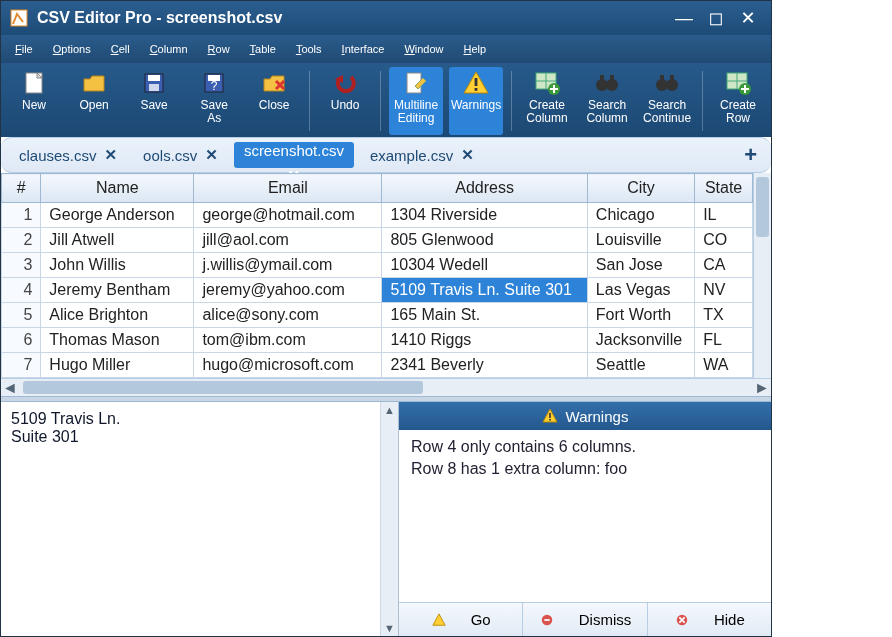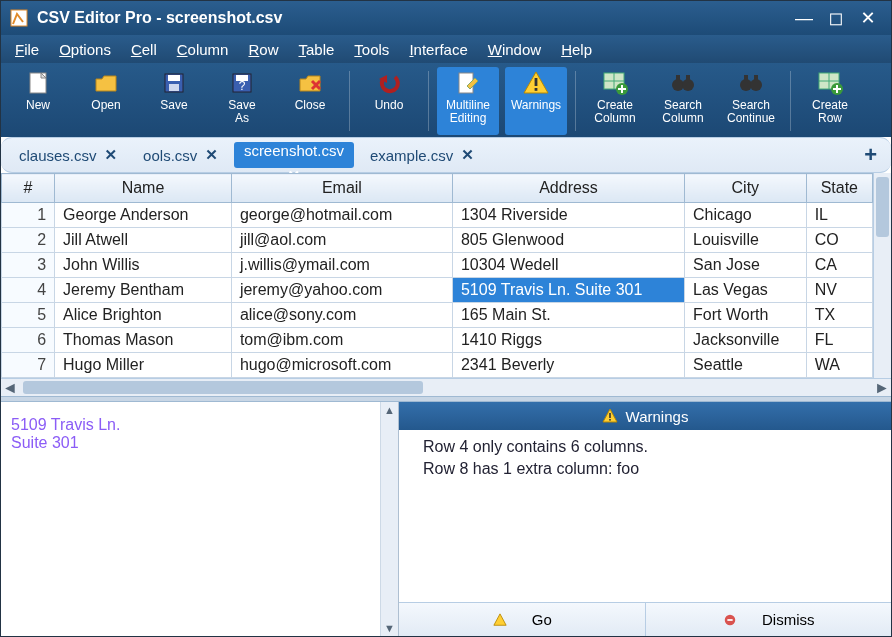--- a/index.html
+++ b/index.html
@@ -1,25 +1,25 @@
 <!DOCTYPE html>
 <html><head>
 <meta charset="utf-8">
 <style>
   * { box-sizing: border-box; margin: 0; padding: 0; font-family: "Segoe UI", Tahoma, sans-serif; }
   html,body { width:892px; height:637px; overflow:hidden; background:#fff; }
-  .window { width:892px; height:637px; border:1px solid #234; display:flex; flex-direction:column; background:#fff;}
+  .window { width:772px; height:637px; border:1px solid #234; display:flex; flex-direction:column; background:#fff;}
   
   .titlebar { height:34px; background:linear-gradient(#2b5e8f,#1d4b77); color:#fff; display:flex; align-items:center; padding:0 8px; }
   .titlebar .app-icon { width:20px; height:20px; margin-right:8px; }
   .titlebar .title { font-size:16px; font-weight:600; flex:1; }
   .titlebar .win-btn { width:30px; height:22px; display:inline-flex; align-items:center; justify-content:center; cursor:pointer; margin-left:2px;}
   .titlebar .win-btn span{font-size:18px; line-height:1;}
   
-  .menubar { height:28px; background:linear-gradient(#2a5c8c,#204a73); display:flex; align-items:center; padding:0 6px; gap:4px; color:#fff; font-size:15px;}
+  .menubar { height:28px; background:linear-gradient(#2a5c8c,#204a73); display:flex; align-items:center; padding:0 6px; gap:4px; color:#fff; font-size:11px;}
   .menubar .menu-item { padding:2px 8px; cursor:pointer; }
   .menubar .menu-item .ul{text-decoration:underline;}
   
   .toolbar { height:74px; background:linear-gradient(#275a8a,#1c4874); display:flex; align-items:stretch; padding:4px 6px 2px 6px; gap:6px; color:#fff; font-size:12px; overflow:hidden;}
   .tb-btn { width:62px; display:flex; flex-direction:column; align-items:center; justify-content:flex-start; border-radius:3px; padding-top:2px; cursor:pointer;}
   .tb-btn .ic { width:28px; height:28px; display:flex; align-items:center; justify-content:center; margin-bottom:2px;}
   .tb-btn .lbl { text-align:center; line-height:1.1; font-size:12px;}
   .tb-btn.highlight { background:#2d83d8; }
   .tb-sep { width:1px; background:rgba(255,255,255,.25); margin:4px 2px;}
   
@@ -41,27 +41,27 @@
   .vscroll .thumb{position:absolute; left:2px; right:2px; top:4px; height:60px; background:#b4c8dd; border-radius:3px;}
   .hscroll{height:18px; background:#e8eef6; border-top:1px solid #b7cde4; display:flex; align-items:center;}
   .hscroll .arrow{width:18px;text-align:center;color:#567;}
   .hscroll .track{flex:1; position:relative; height:100%;}
   .hscroll .thumb{position:absolute; top:2px; bottom:2px; left:4px; width:400px; background:#b4c8dd; border-radius:3px;}
   
   .splitter{height:6px;background:#c8d6e5;border-top:1px solid #9fb9d2;border-bottom:1px solid #9fb9d2;cursor:row-resize;}
   
   .bottom{flex:1; display:flex; min-height:0;}
   .detail-pane{width:398px; border-right:1px solid #aebfd1; display:flex;}
-  .detail-text{flex:1; padding:14px 10px; font-size:16px; color:#8b5cf6; overflow:auto;}
+  .detail-text{flex:1; padding:8px 10px; font-size:16px; color:#0f172a; overflow:auto;}
   .detail-scroll{width:18px; background:#e8eef6; position:relative; border-left:1px solid #cdd9e6;}
   .detail-scroll .arrow{position:absolute;left:0;right:0;text-align:center;color:#567;font-size:11px;}
   .detail-scroll .arrow.up{top:2px;} .detail-scroll .arrow.down{bottom:2px;}
   .warn-pane{flex:1; display:flex; flex-direction:column; min-width:0;}
   .warn-header{height:28px; background:linear-gradient(#336fab,#24588d); color:#fff; display:flex; align-items:center; justify-content:center; gap:8px; font-size:15px;}
-  .warn-body{flex:1; padding:8px 12px; font-size:16px; color:#223;margin-left:12px;}
+  .warn-body{flex:1; padding:8px 12px; font-size:16px; color:#223;}
   .warn-body div{margin-bottom:4px;}
   .warn-buttons{height:34px; border-top:1px solid #b7cde4; display:flex;}
   .warn-buttons .wbtn{flex:1; display:flex; align-items:center; justify-content:center; gap:24px; border-left:1px solid #b7cde4; background:linear-gradient(#f4f8fd,#e2ebf5); font-size:15px; cursor:pointer;}
   .warn-buttons .wbtn:first-child{border-left:none;}
   .wicon{width:16px;height:16px;display:inline-flex;align-items:center;justify-content:center;}
 </style>
 </head>
 <body>
 
 <div class="window">
@@ -369,17 +369,26 @@
         </div>
         <div class="wbtn">
           <span class="wicon">
               <svg viewBox="0 0 16 16" width="14" height="14">
                 <circle cx="8" cy="8" r="6" fill="#d9534f"></circle>
                 <path d="M5 8 h6" stroke="#fff" stroke-width="2"></path>
               </svg>
             </span>
           <span>Dismiss</span>
         </div>
+        <div class="wbtn">
+          <span class="wicon">
+              <svg viewBox="0 0 16 16" width="14" height="14">
+                <circle cx="8" cy="8" r="6" fill="#d9534f"></circle>
+                <path d="M5 5 L11 11 M11 5 L5 11" stroke="#fff" stroke-width="2"></path>
+              </svg>
+            </span>
+          <span>Hide</span>
+        </div>
       </div>
     </div>
   </div>
 
 </div>
 
 </body></html>

